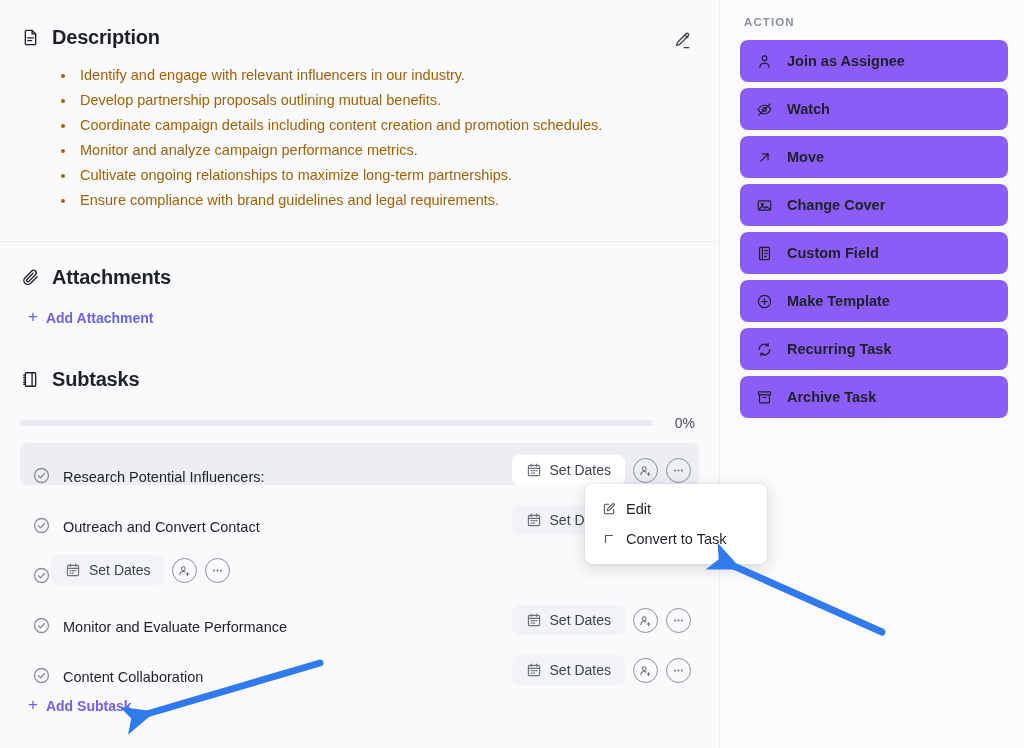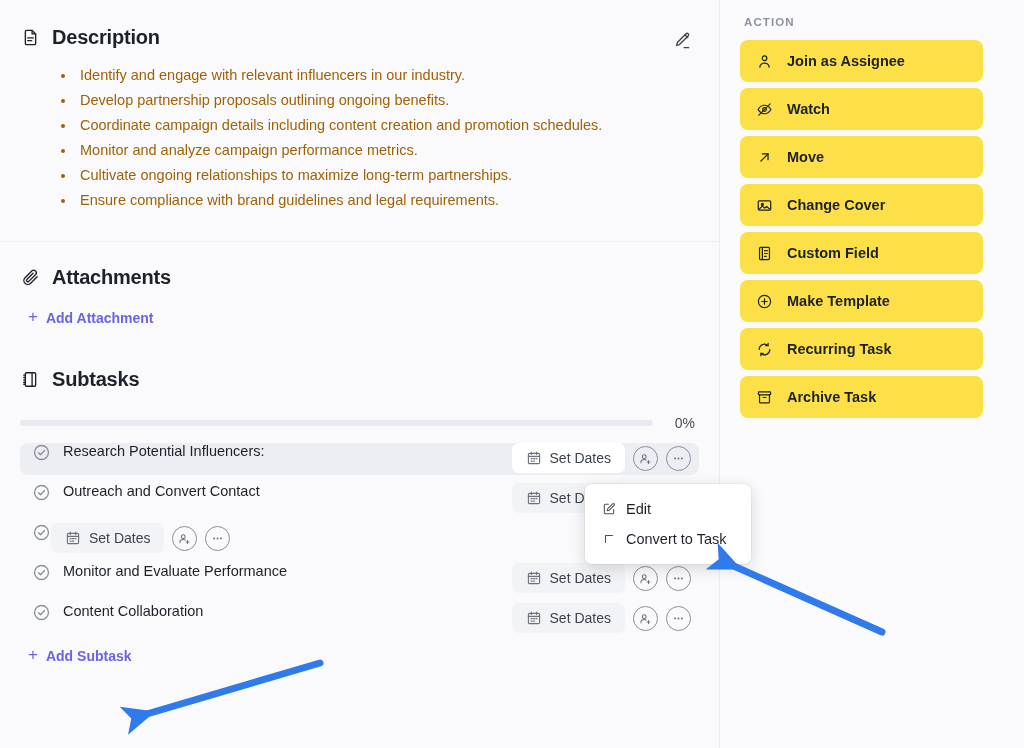--- a/index.html
+++ b/index.html
@@ -148,22 +148,22 @@
     font-size: 14px;
     color: #4a4f58;
     min-width: 30px;
     text-align: right;
   }
 
   .subtask-list { margin-top: 12px; }
 
   .subtask-row {
     display: flex;
-    align-items: flex-start;
-    height: 32px;
+    align-items: flex-end;
+    height: 42px;
     border-radius: 8px;
     padding: 0 8px 0 12px;
     margin-bottom: 8px;
     background: transparent;
   }
   .subtask-row.active { background: #eceef3; }
 
   .subtask-check {
     width: 19px; height: 19px;
     flex: 0 0 auto;
@@ -214,21 +214,21 @@
     padding: 0;
   }
 
   .add-subtask-wrap { margin-top: 6px; }
 
   
   .ctx-menu {
     position: absolute;
     left: 585px;
     top: 484px;
-    width: 166px;
+    width: 182px;
     background: #ffffff;
     border-radius: 7px;
     box-shadow: 0 4px 16px rgba(20,25,40,0.16), 0 0 0 1px rgba(20,25,40,0.04);
     padding: 10px 0 10px 0;
     z-index: 40;
   }
   .ctx-item {
     display: flex;
     align-items: center;
     gap: 10px;
@@ -257,24 +257,24 @@
     letter-spacing: 1.1px;
     color: #8d93a1;
     font-weight: 600;
     margin: 6px 0 12px 4px;
   }
 
   .action-btn {
     display: flex;
     align-items: center;
     gap: 14px;
-    width: 243px;
+    width: 268px;
     height: 42px;
     border-radius: 8px;
-    background: #fde047;
+    background: #8b5cf6;
     border: none;
     margin-bottom: 6px;
     padding: 0 16px;
     font-family: inherit;
     font-size: 14.5px;
     font-weight: 600;
     color: #1d2129;
     cursor: pointer;
     text-align: left;
   }
@@ -315,21 +315,21 @@
       <button class="edit-pencil-btn">
         <svg width="20" height="20" viewBox="0 0 24 24" fill="none" stroke="#3d434d" stroke-width="1.6" stroke-linecap="round" stroke-linejoin="round">
           <path d="M15.5 4.6l3.4 3.4"></path>
           <path d="M16.8 3.3a1.8 1.8 0 0 1 2.6 2.6L9 16.3l-3.5 1 1-3.5z"></path>
           <path d="M14.5 20h5.5"></path>
         </svg>
       </button>
 
       <ul class="desc-list">
         <li>Identify and engage with relevant influencers in our industry.</li>
-        <li>Develop partnership proposals outlining ongoing benefits.</li>
+        <li>Develop partnership proposals outlining mutual benefits.</li>
         <li>Coordinate campaign details including content creation and promotion schedules.</li>
         <li>Monitor and analyze campaign performance metrics.</li>
         <li>Cultivate ongoing relationships to maximize long-term partnerships.</li>
         <li>Ensure compliance with brand guidelines and legal requirements.</li>
       </ul>
     </div>
 
     <div class="section section-attach">
       <div class="sec-head">
         <span class="ico">

